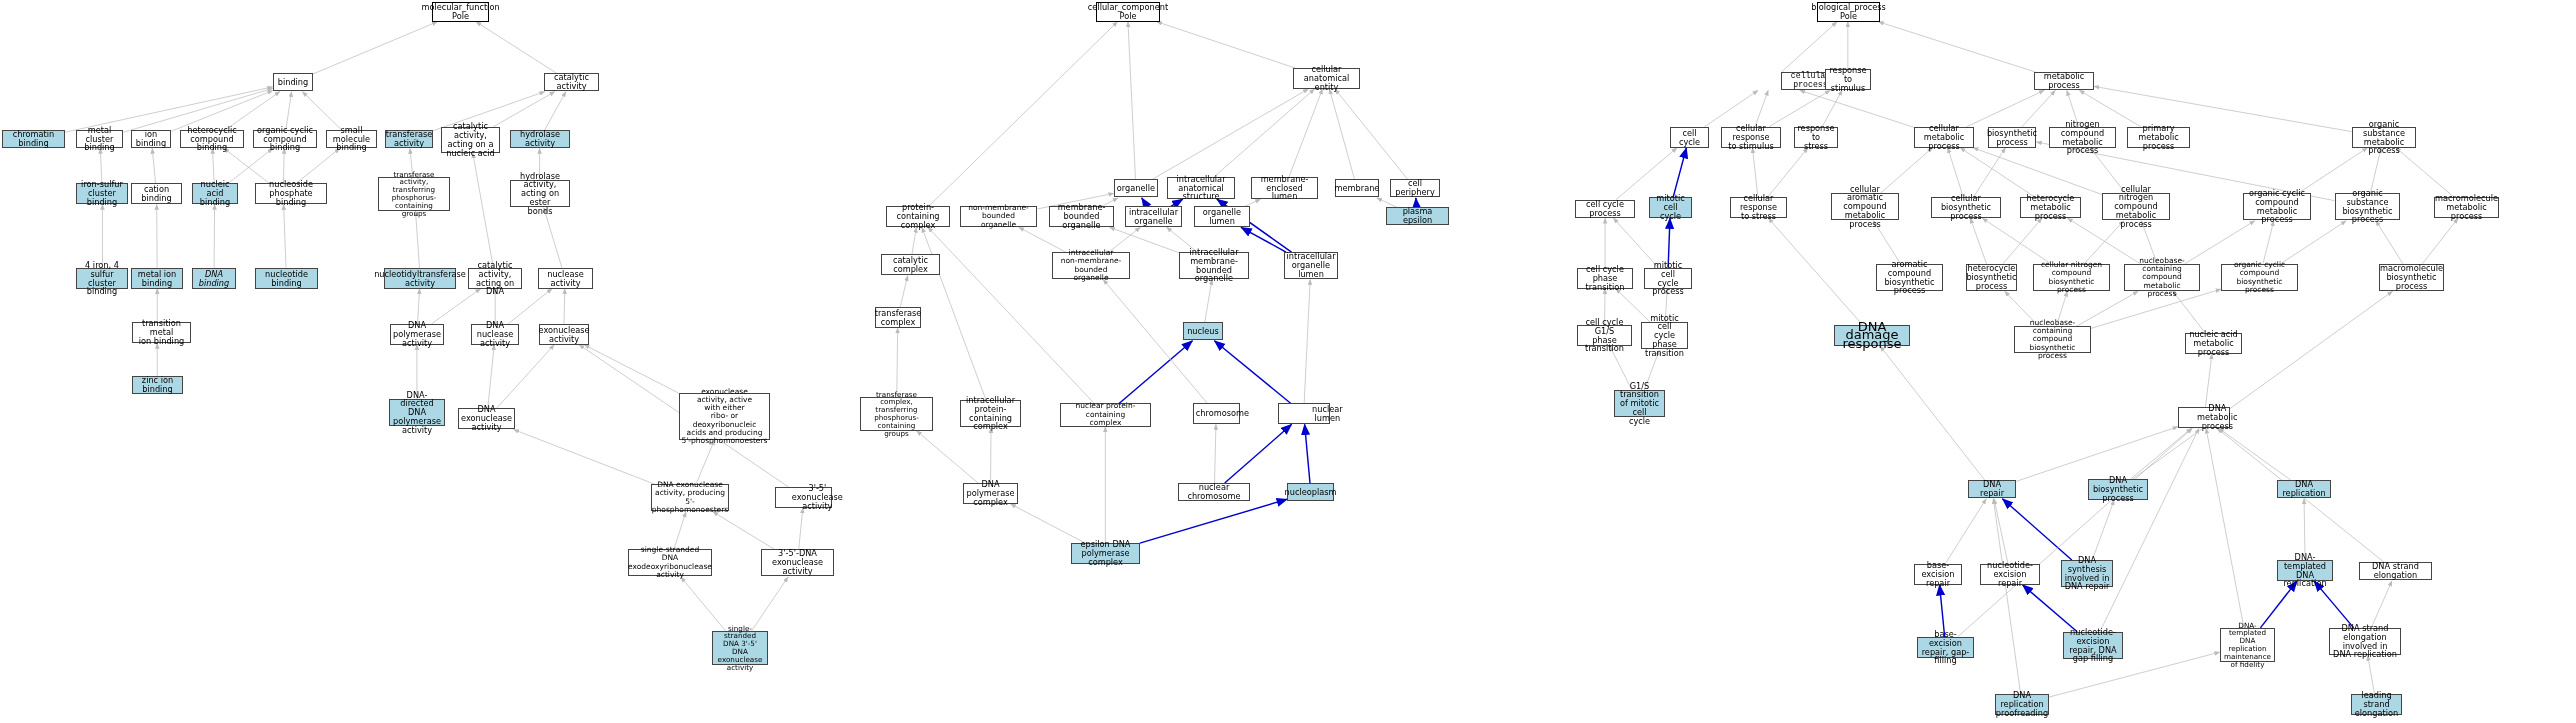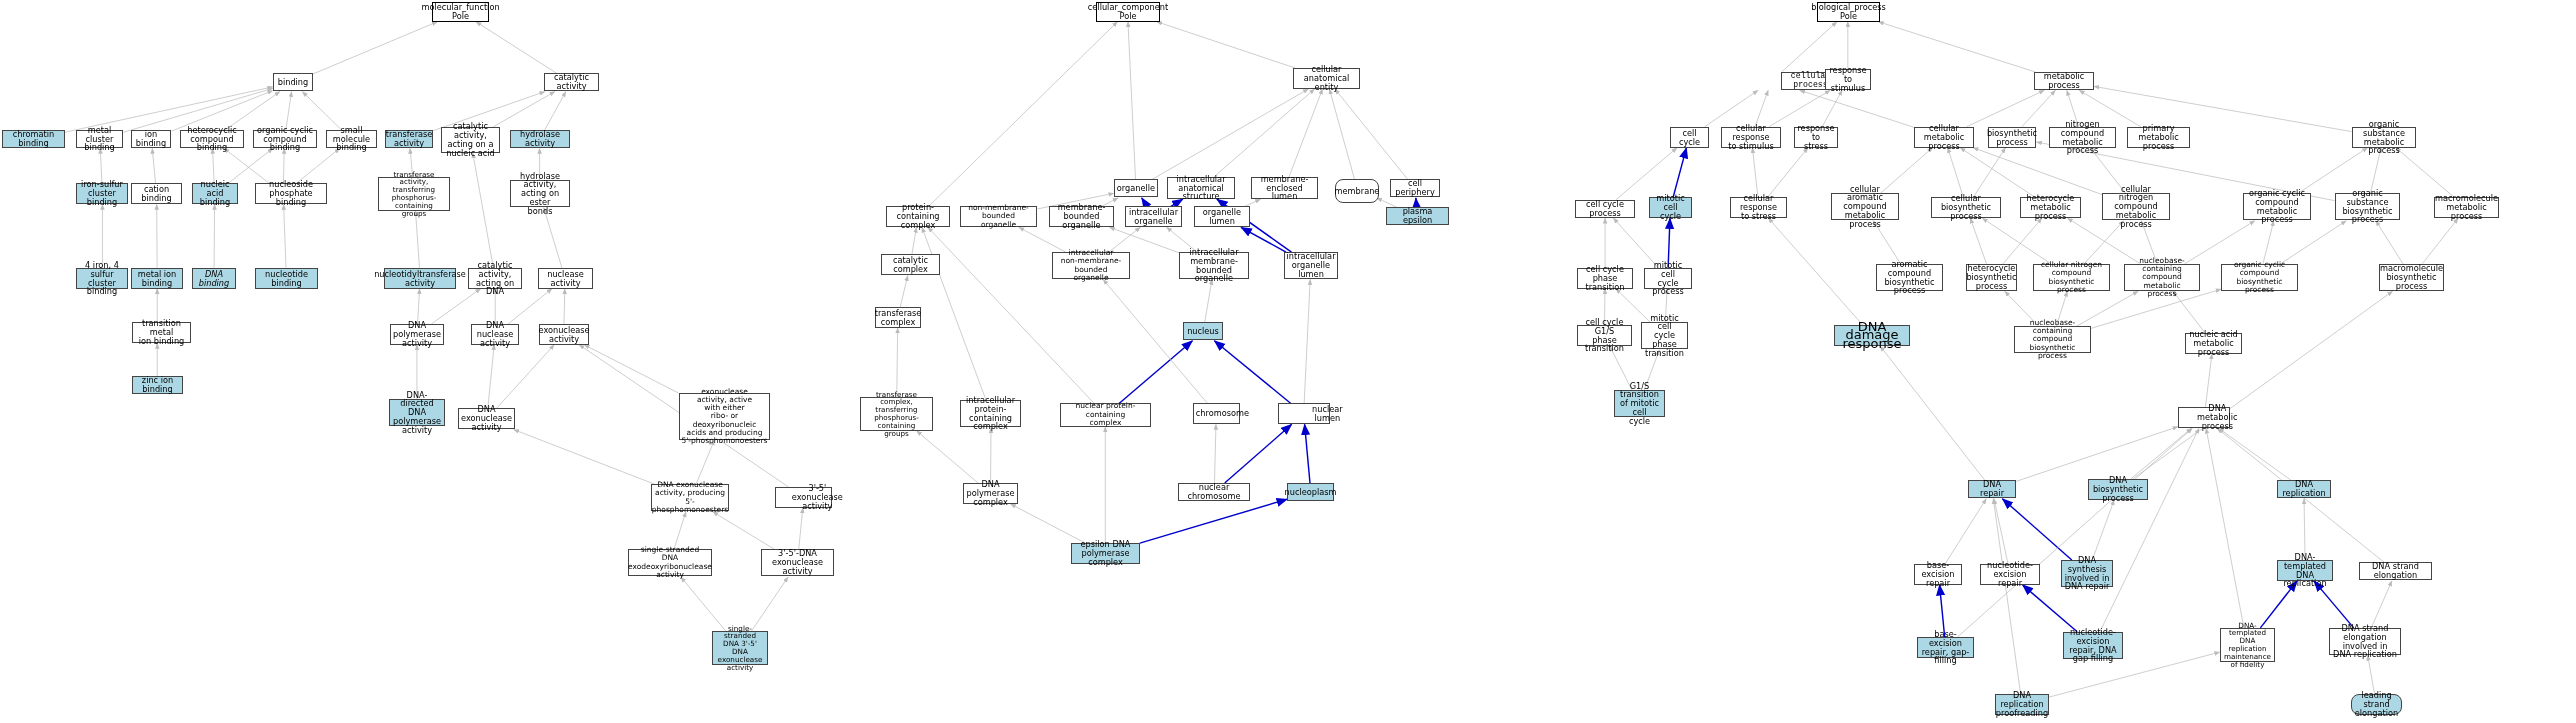--- a/index.html
+++ b/index.html
@@ -284,21 +284,21 @@
 activity</div>
       <div class="node root" style="left: 1096px; top: 2px; width: 64px; height: 19.6px;">cellular_component
 Pole</div>
       <div class="node" style="left: 1293px; top: 68px; width: 67px; height: 21px;">cellular anatomical
 entity</div>
       <div class="node" style="left: 1114px; top: 179px; width: 44px; height: 18px;">organelle</div>
       <div class="node" style="left: 1167px; top: 177px; width: 68px; height: 22px;">intracellular
 anatomical structure</div>
       <div class="node" style="left: 1251px; top: 177px; width: 67px; height: 22px;">membrane-enclosed
 lumen</div>
-      <div class="node" style="left: 1335px; top: 179px; width: 44px; height: 24px; border-radius: 8px;">membrane</div>
+      <div class="node" style="left: 1335px; top: 179px; width: 44px; height: 18px;">membrane</div>
       <div class="node" style="left: 1390px; top: 179px; width: 50px; height: 18px;">cell periphery</div>
       <div class="node" style="left: 886px; top: 206px; width: 64px; height: 21px;">protein-containing
 complex</div>
       <div class="node" style="left: 960px; top: 206px; width: 77px; height: 21px; font-size: 7.5px; line-height: 8.2px;">non-membrane-bounded
 organelle</div>
       <div class="node" style="left: 1049px; top: 206px; width: 65px; height: 21px;">membrane-bounded
 organelle</div>
       <div class="node" style="left: 1125px; top: 206px; width: 57px; height: 21px;">intracellular
 organelle</div>
       <div class="node" style="left: 1194px; top: 206px; width: 56px; height: 21px;">organelle lumen</div>
@@ -435,17 +435,17 @@
 gap filling</div>
       <div class="node" style="left: 2220px; top: 628px; width: 55px; height: 34px; font-size: 7.2px; line-height: 7.8px;">DNA-templated
 DNA replication
 maintenance
 of fidelity</div>
       <div class="node" style="left: 2329px; top: 628px; width: 72px; height: 27px;">DNA strand elongation
 involved in
 DNA replication</div>
       <div class="node hl" style="left: 1995px; top: 694px; width: 54px; height: 21px;">DNA replication
 proofreading</div>
-      <div class="node hl" style="left: 2351px; top: 694px; width: 51px; height: 21px; border-radius: 8px;">leading strand
+      <div class="node hl" style="left: 2351px; top: 694px; width: 51px; height: 21px;">leading strand
 elongation</div>
     </div>
 </div>
 
 
 </body></html>

